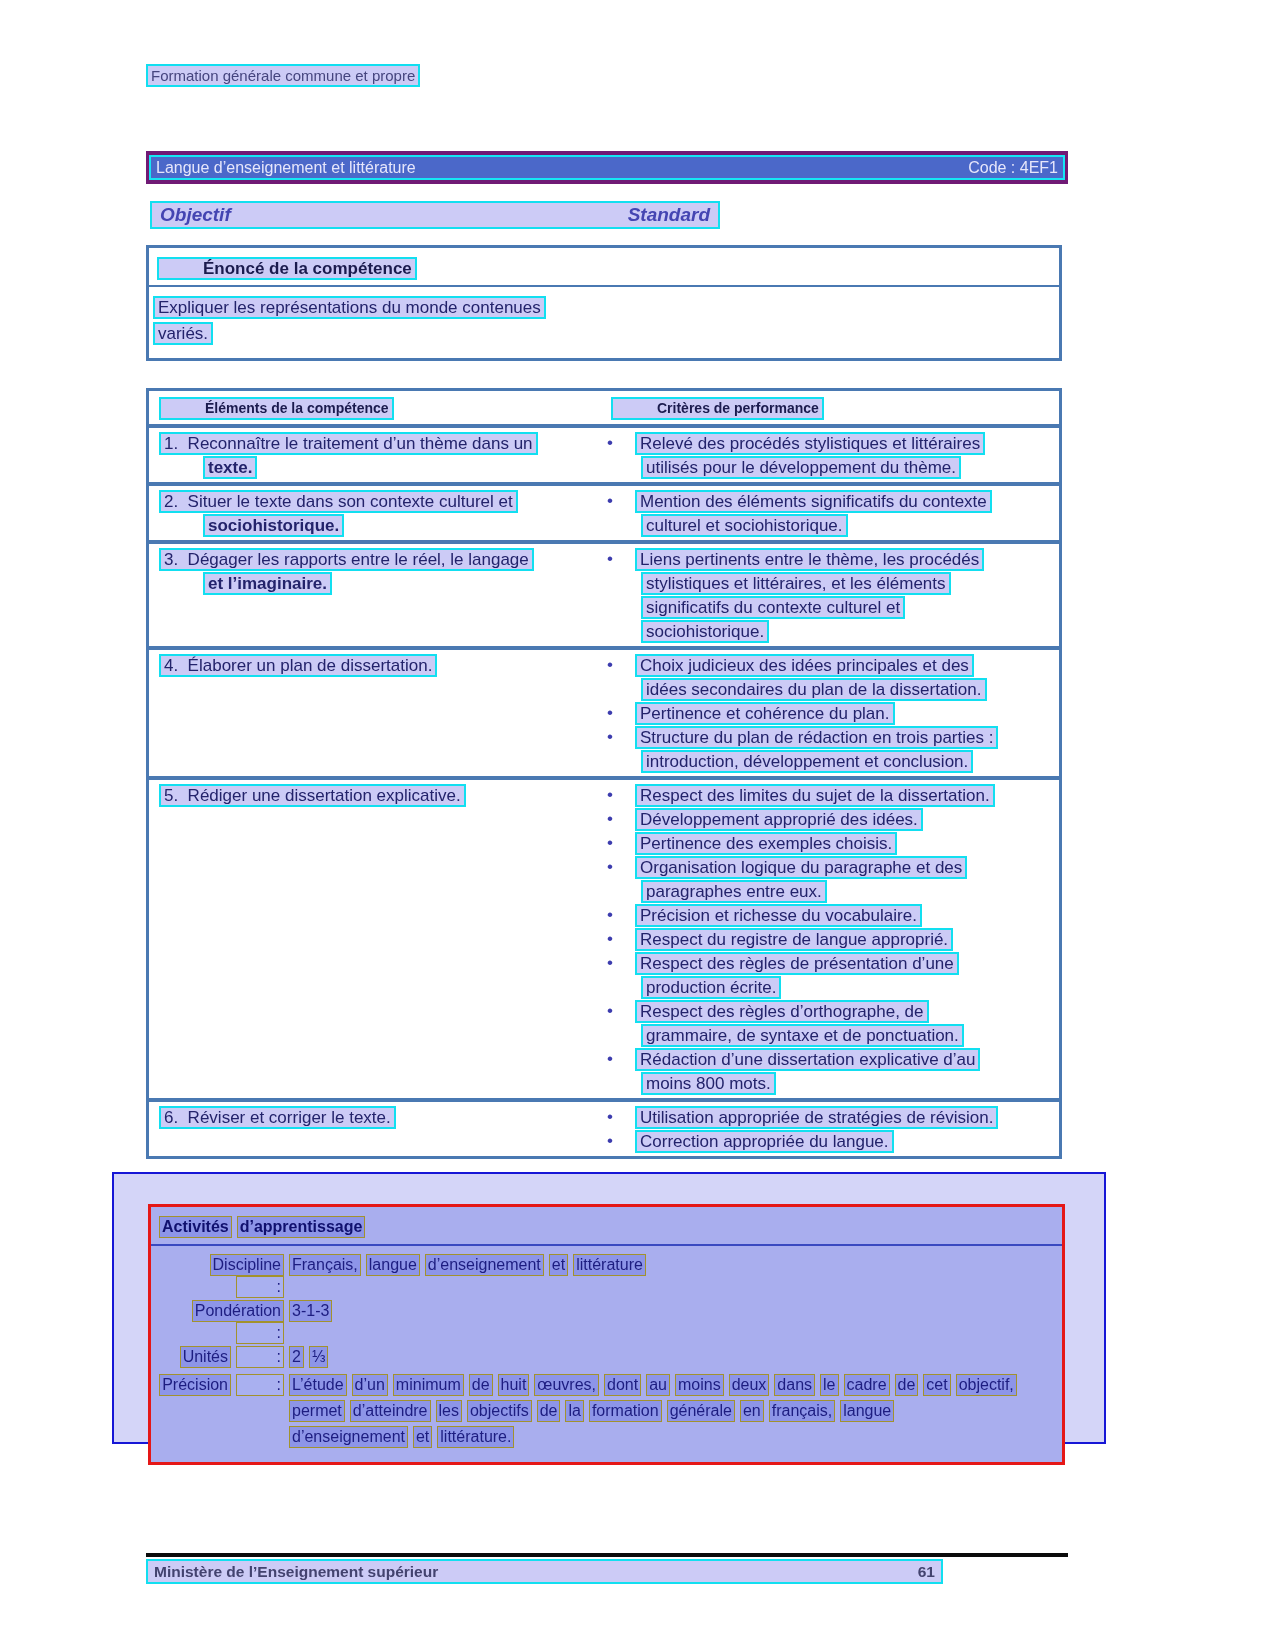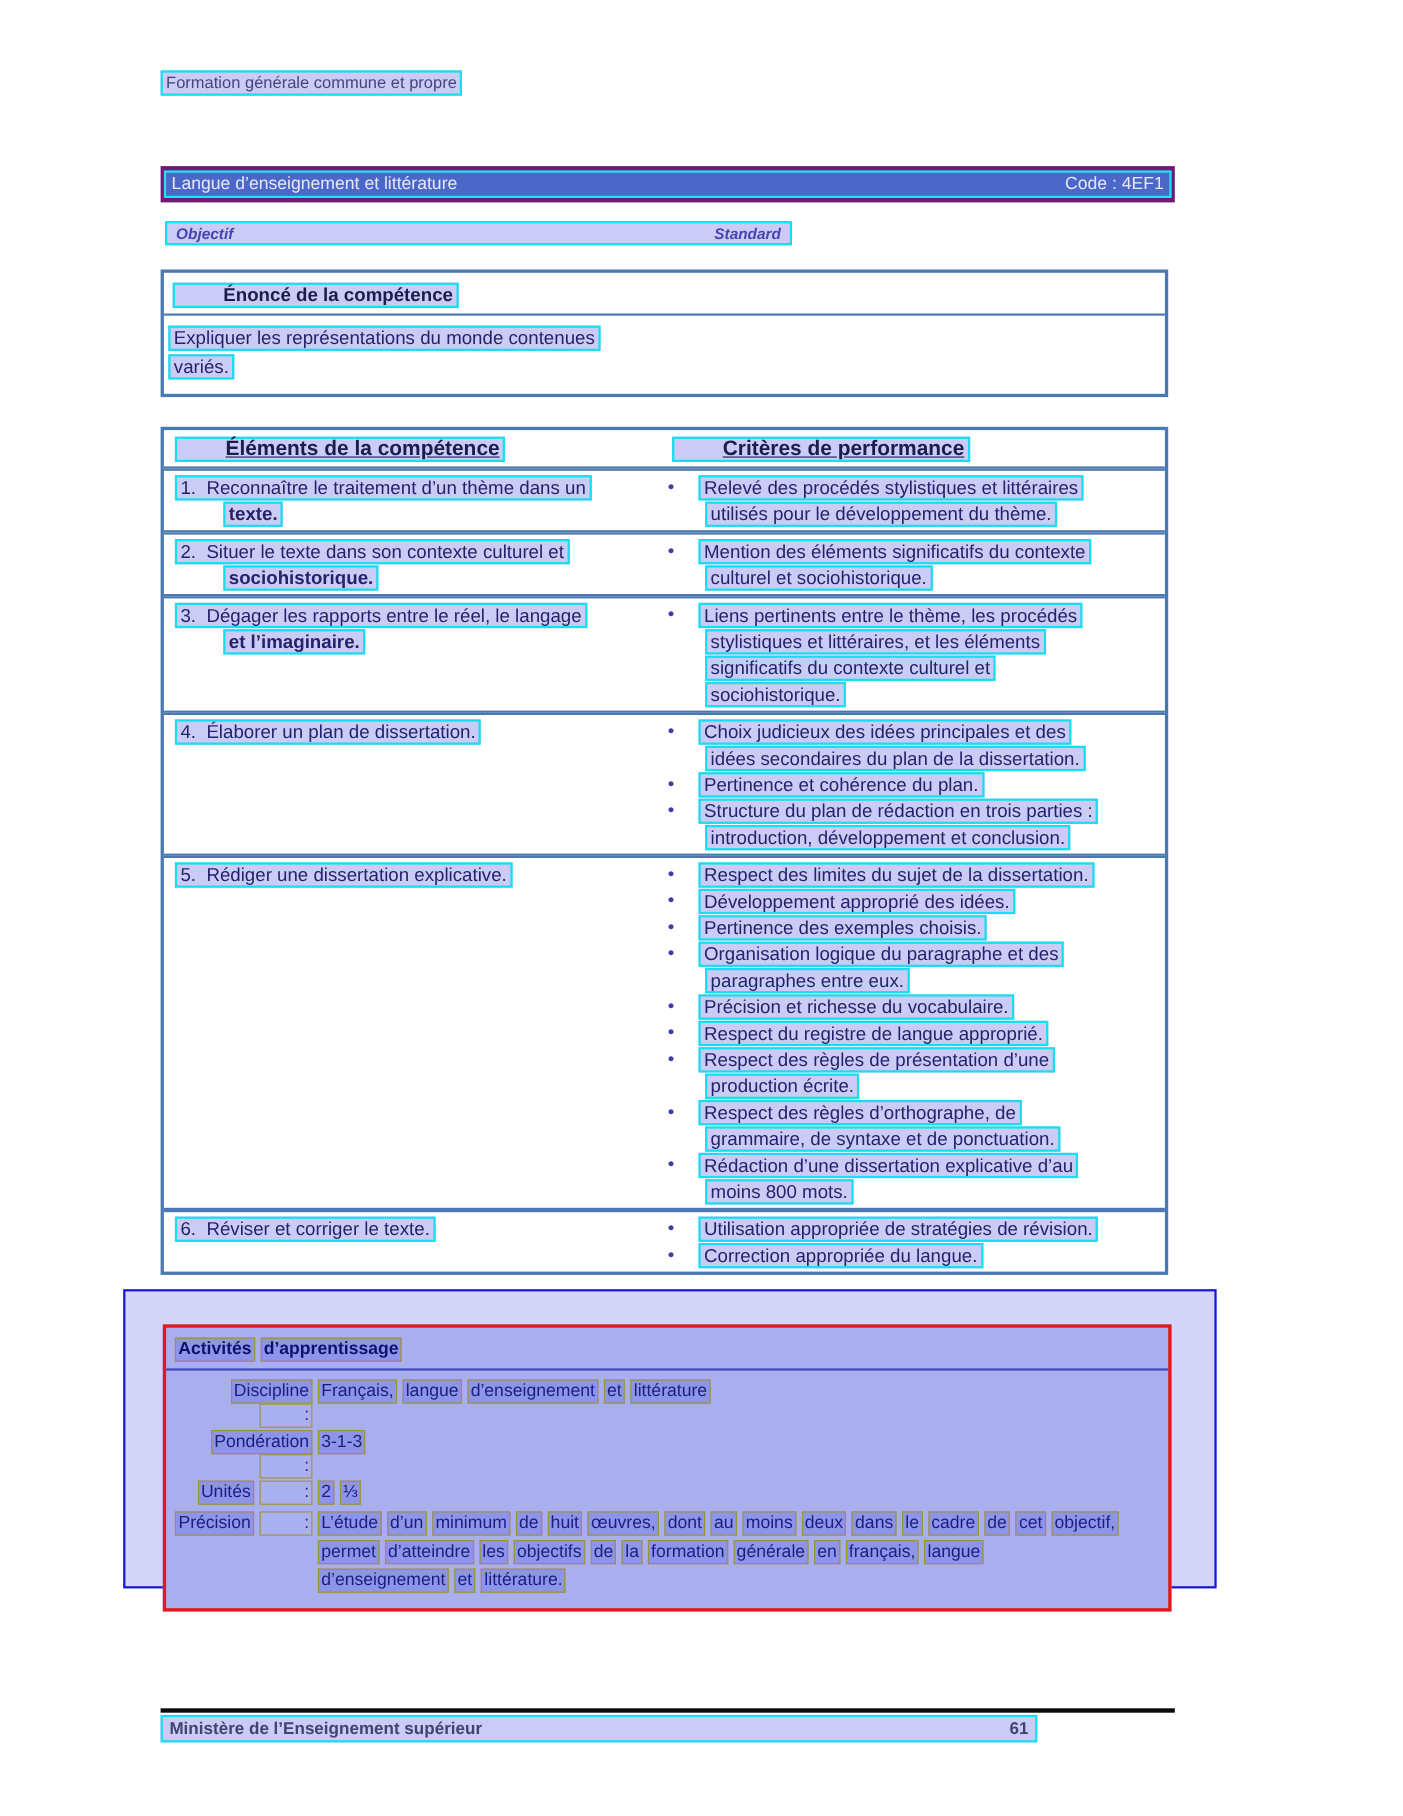--- a/index.html
+++ b/index.html
@@ -26,40 +26,40 @@
   .titlebar-inner {
     flex: 1; margin: 0 3px; height: 25px; background: #4b68c9;
     border: 2px solid #15e6f4; display: flex; justify-content: space-between;
     align-items: center; padding: 0 5px; color: #e6e6fb; font-size: 16px;
   }
 
   .obj-row {
     position: absolute; left: 150px; top: 201px; width: 570px;
     background: #cccbf6; border: 2px solid #12dff0;
     display: flex; justify-content: space-between; padding: 1px 8px;
-    font-size: 14px; font-weight: bold; font-style: italic; color: #4445b2;
+    font-size: 19px; font-weight: bold; font-style: italic; color: #4445b2;
   }
 
   .enonce-box {
     position: absolute; left: 146px; top: 245px; width: 916px;
     border: 3px solid #4a79b2; background: #ffffff;
   }
   .enonce-head { padding: 9px 0 5px 8px; }
   .enonce-sep { border-top: 2px solid #4a79b2; }
   .enonce-body { padding: 9px 0 10px 4px; }
   .enonce-body .eline { margin-bottom: 3px; }
 
   .comp-table {
     position: absolute; left: 146px; top: 388px; width: 916px;
     border: 3px solid #4a79b2; background: #ffffff;
   }
   .thead { display: flex; padding: 6px 0 4px 10px; }
   .thead .tl { width: 452px; flex: none; }
   .thead .tr { flex: 1; }
-  .thead .hl { font-size: 19px; text-decoration: underline; }
+  .thead .hl { font-size: 14px; }
   .tsep { height: 4px; border-top: 2px solid #4a79b2; border-bottom: 2px solid #4a79b2; }
   .trow { display: flex; padding: 4px 0 2px 0; }
   .tleft { width: 452px; flex: none; padding-left: 10px; }
   .tright { flex: 1; }
   .lline { margin-bottom: 1px; }
   .lline.cont { margin-left: 44px; font-weight: bold; }
   .rline { display: flex; align-items: flex-start; margin-bottom: 1px; padding-left: 6px; }
   .rline .mk { width: 28px; flex: none; color: #3c3cae; font-size: 17px; line-height: 21px; }
   .rline.cont { padding-left: 40px; }
 

